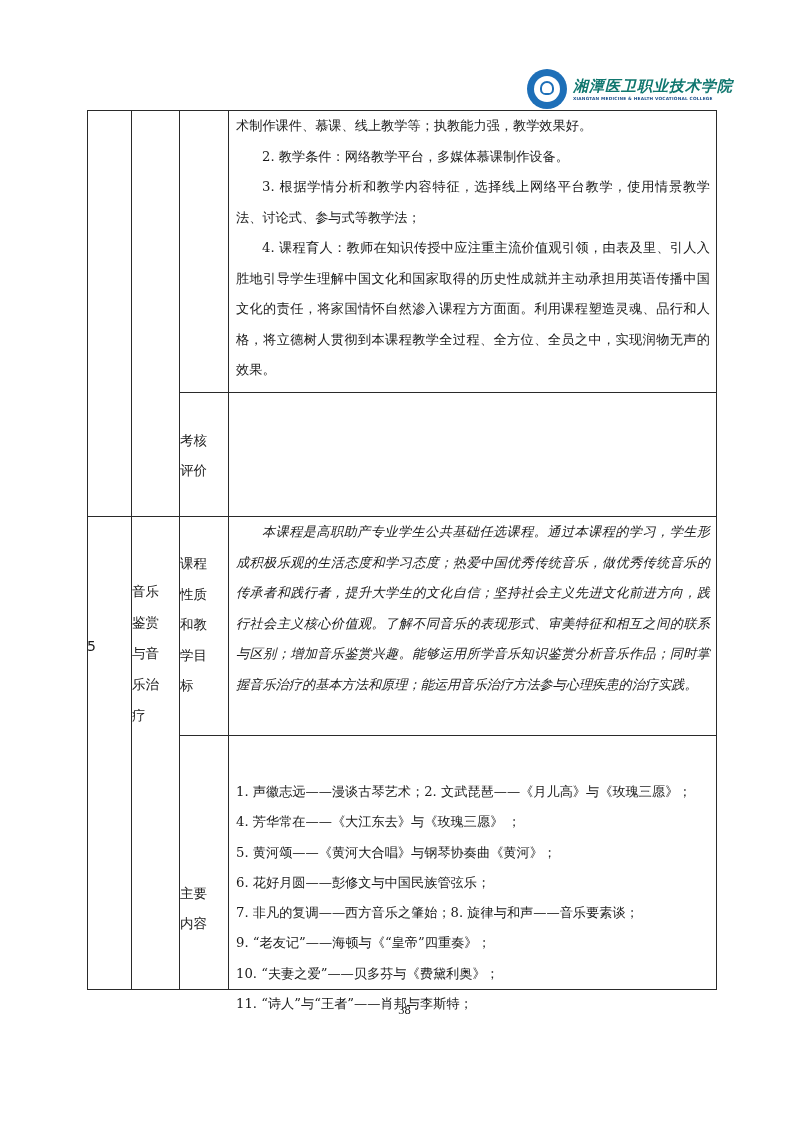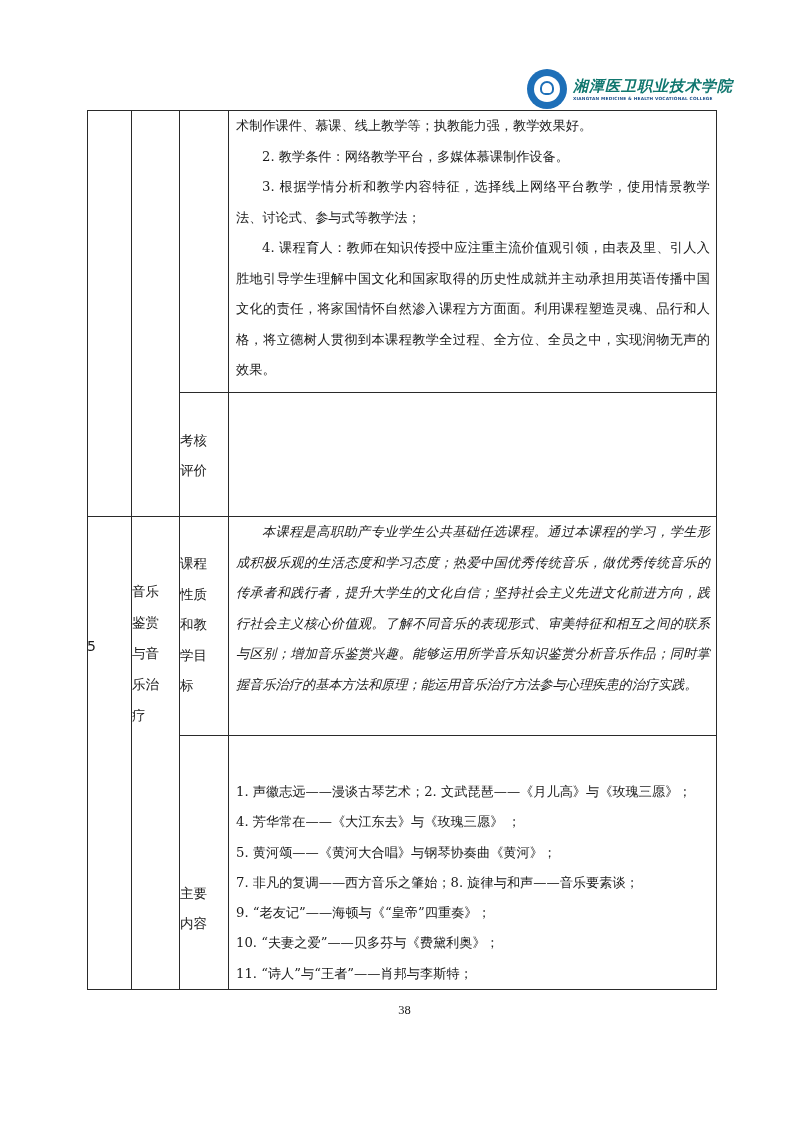--- a/index.html
+++ b/index.html
@@ -87,20 +87,21 @@
   </div>
 
   <div class="label" style="left:93px;top:732px;width:48px;line-height:30px;margin-top:36px;">
     <span>主要</span>
     <span>内容</span>
   </div>
   <div class="cell-text" style="left:149px;top:627px;width:474px;line-height:30.3px;margin-top:40px;">
     <p>1. 声徽志远——漫谈古琴艺术；2. 文武琵琶——《月儿高》与《玫瑰三愿》；</p>
     <p>4.  芳华常在——《大江东去》与《玫瑰三愿》 ；</p>
     <p>5.  黄河颂——《黄河大合唱》与钢琴协奏曲《黄河》；</p>
+    <p>6.  花好月圆——彭修文与中国民族管弦乐；</p>
     <p>7. 非凡的复调——西方音乐之肇始；8.  旋律与和声——音乐要素谈；</p>
     <p>9.  “老友记”——海顿与《“皇帝”四重奏》；</p>
     <p>10. “夫妻之爱”——贝多芬与《费黛利奥》；</p>
     <p>11.  “诗人”与“王者”——肖邦与李斯特；</p>
   </div>
 </div>
 
 <div class="page-number">38</div>
 
 </body></html>

